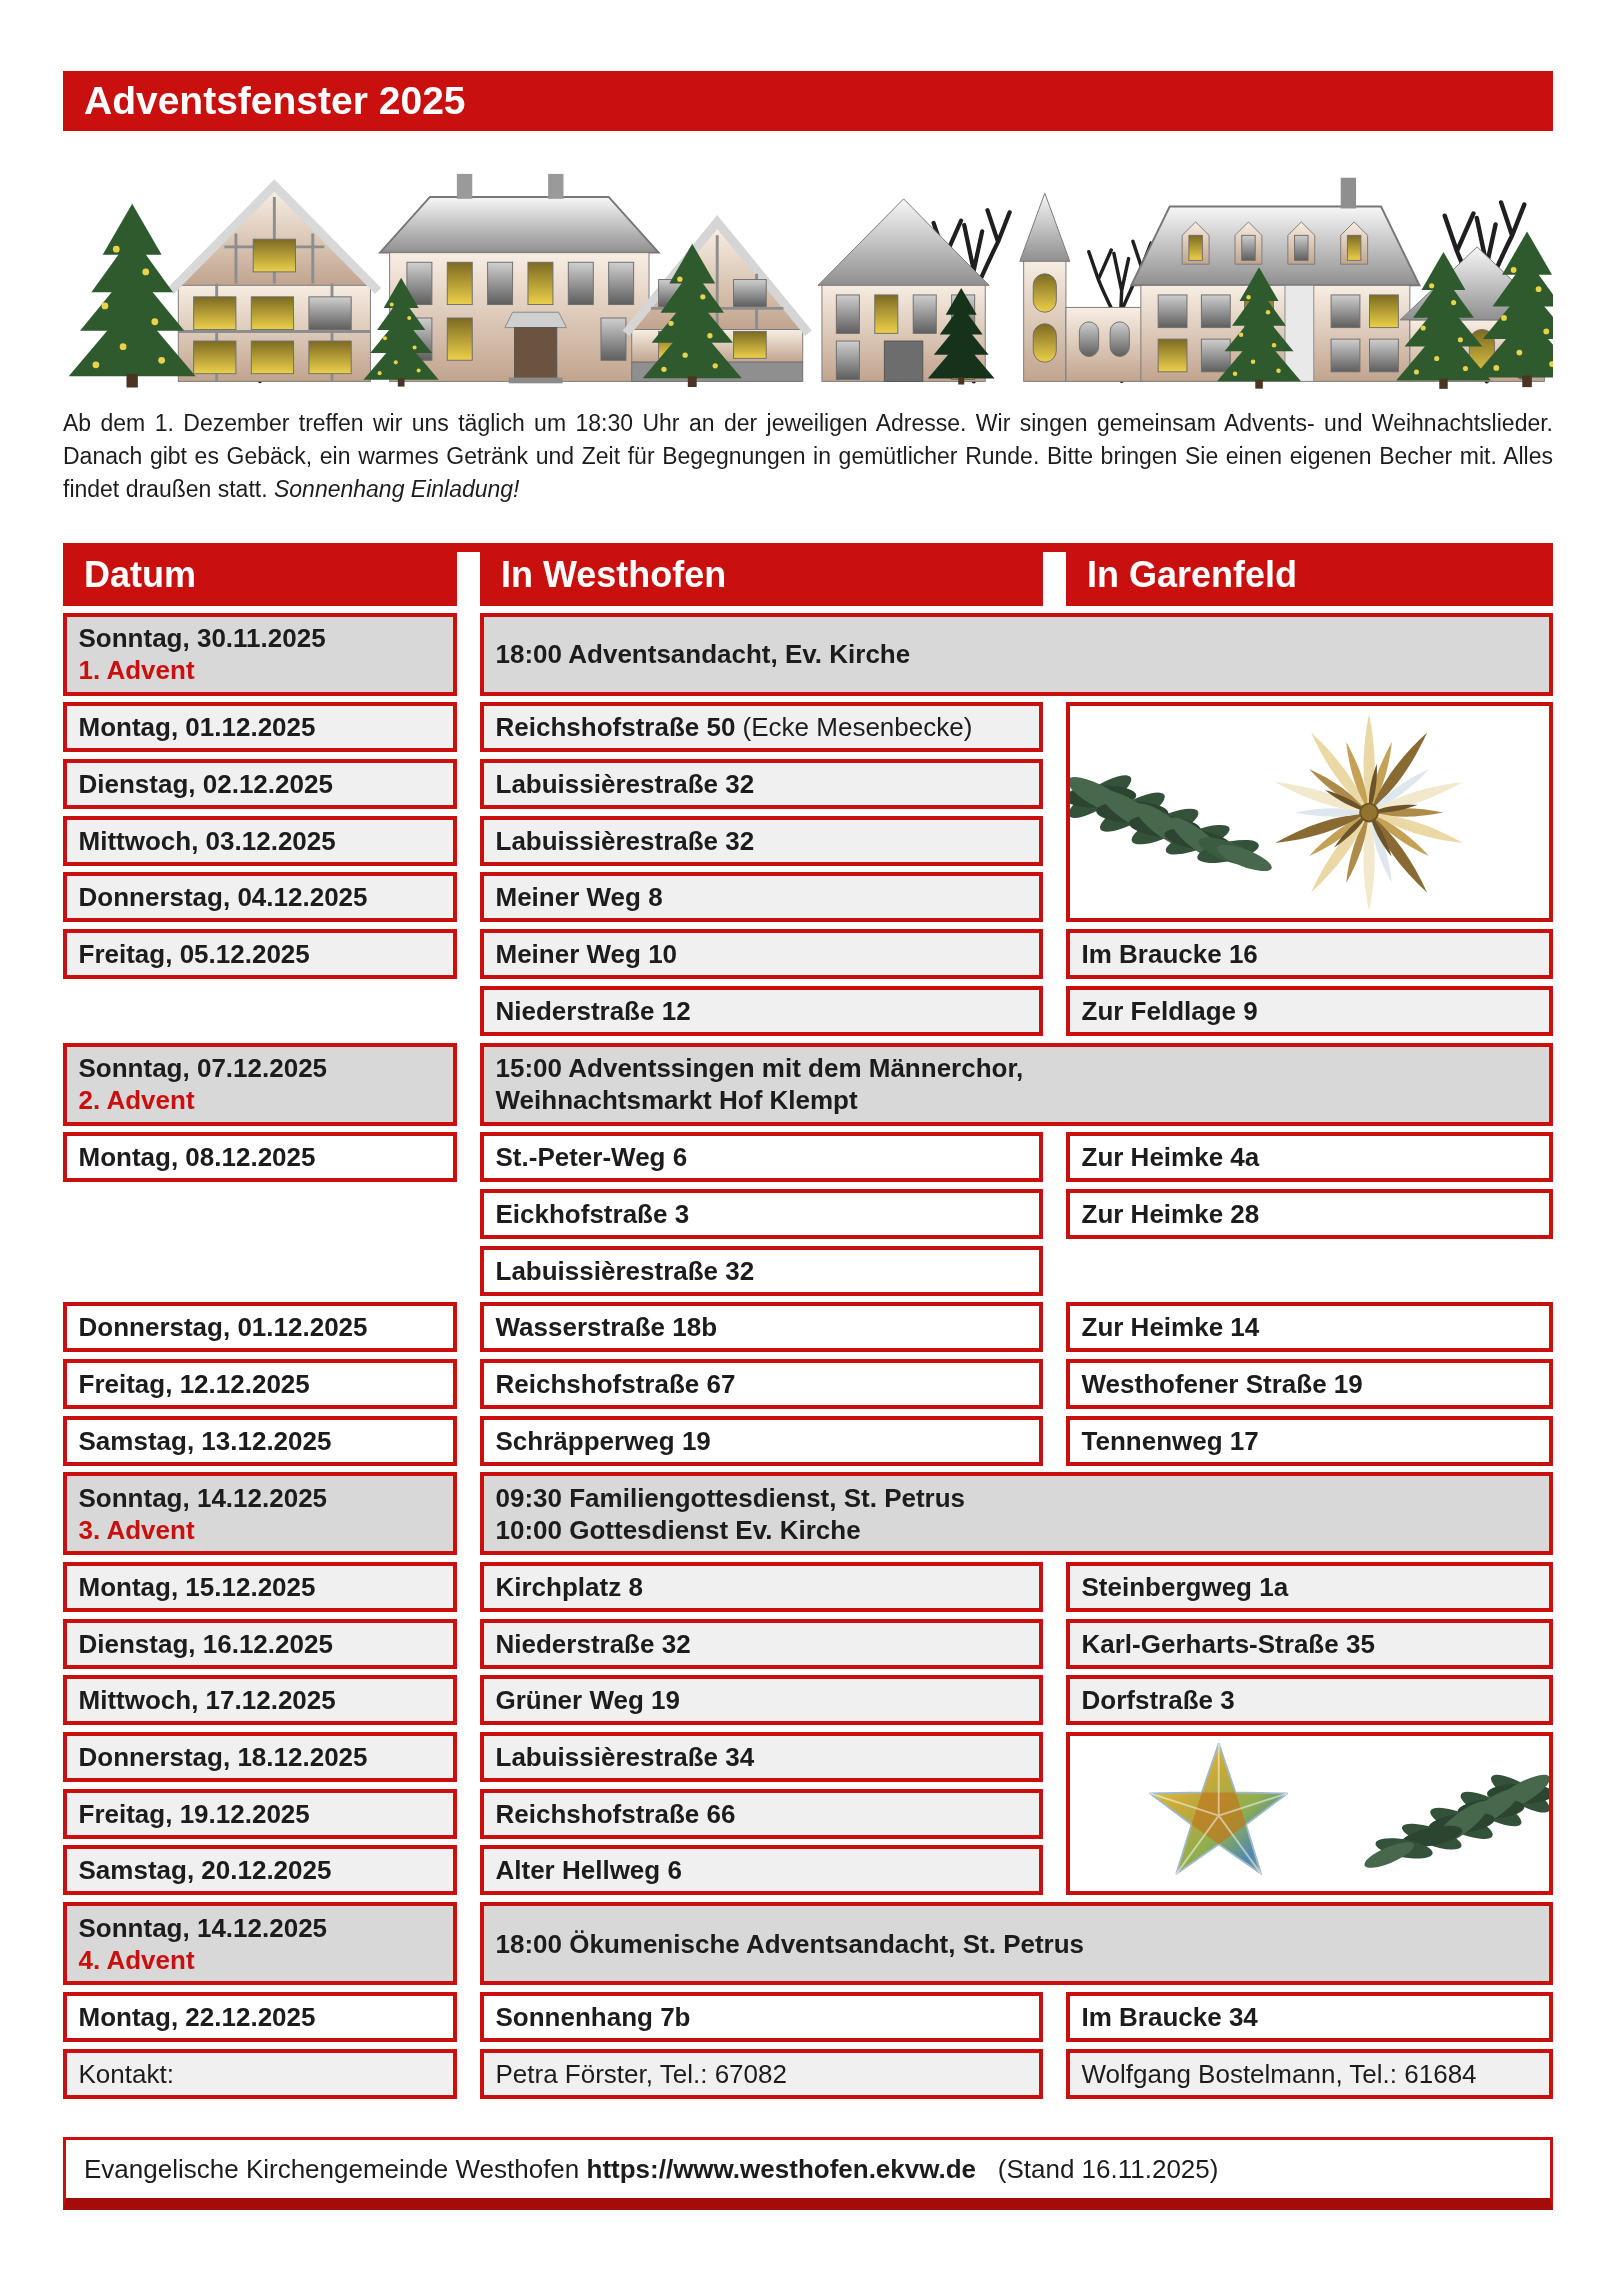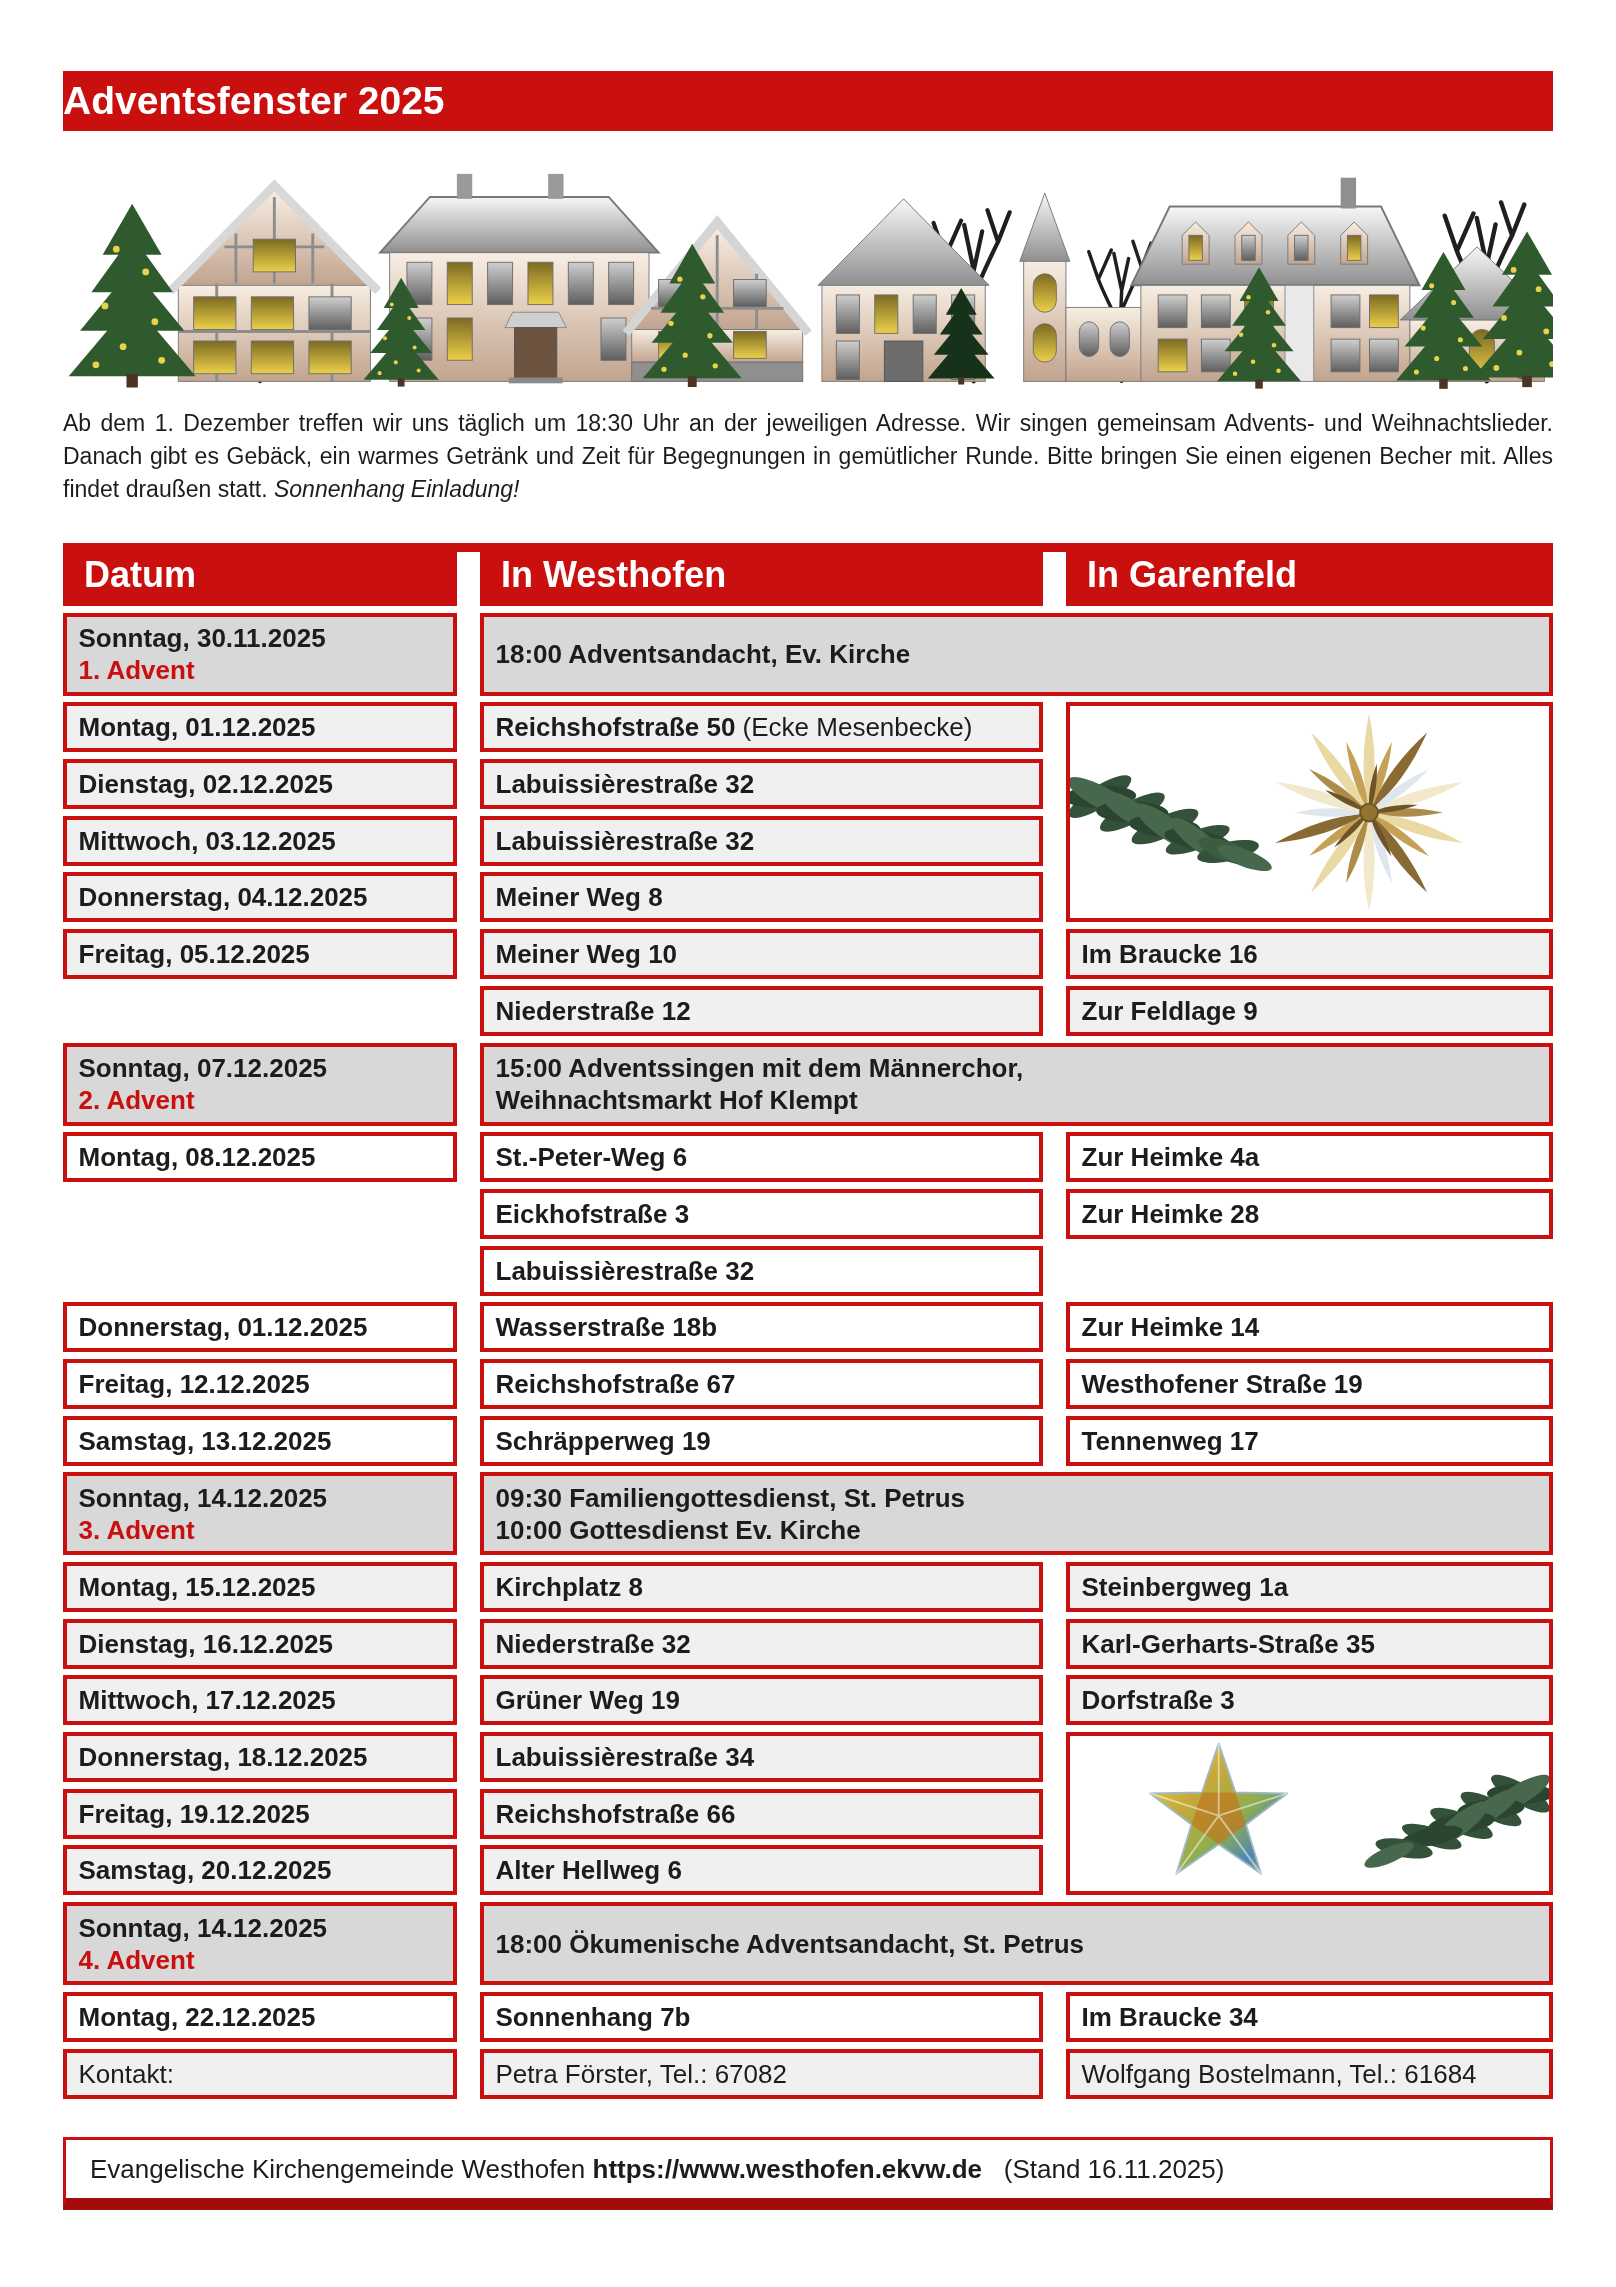--- a/index.html
+++ b/index.html
@@ -8,21 +8,21 @@
   }
   *{margin:0;padding:0;box-sizing:border-box}
   html,body{background:#fff}
   body{
     width:1617px;height:2287px;position:relative;
     font-family:"Liberation Sans",sans-serif;color:#1c1c1c;
   }
   .banner{
     position:absolute;left:63px;top:71px;width:1490px;height:60px;
     background:var(--red);color:#fff;font-size:39px;font-weight:bold;
-    line-height:60px;
+    line-height:60px;padding-left:21px;
   }
   .village{position:absolute;left:63px;top:134px;width:1490px;height:257px}
   .village svg{display:block;width:100%;height:100%}
   .intro{
     position:absolute;left:63px;top:407px;width:1490px;
     font-size:23px;line-height:33px;text-align:justify;
   }
   .intro .em{font-style:italic}
   .tbl{
     position:absolute;left:63px;top:543px;width:1490px;
@@ -45,21 +45,21 @@
   .bg-a{background:var(--row-a)}.bg-b{background:var(--row-b)}.bg-s{background:var(--sunday-bg)}
   .adv{color:var(--red)}
   .nrm{font-weight:normal;white-space:pre-wrap}
   .nw{font-weight:normal}
   .line{display:block}
   .deco{border:4.8px solid var(--red);background:#fff;grid-column:5;overflow:hidden}
   .deco svg{display:block;width:100%;height:100%}
   .footer{
     position:absolute;left:63px;top:2137px;width:1490px;height:73px;background:#fff;
     border:3.8px solid var(--red);border-bottom:12.5px solid var(--dark-red);
-    display:flex;align-items:center;padding-left:24px;font-size:26px;white-space:pre-wrap;
+    display:flex;align-items:center;padding-left:18px;font-size:26px;white-space:pre-wrap;
   }
   .footer .b{font-weight:bold}
 </style>
 </head>
 <body>
 
 <div class="banner">Adventsfenster 2025</div>
 
 <div class="village">
 <svg viewBox="0 0 1551 262" preserveAspectRatio="xMidYMax meet">

